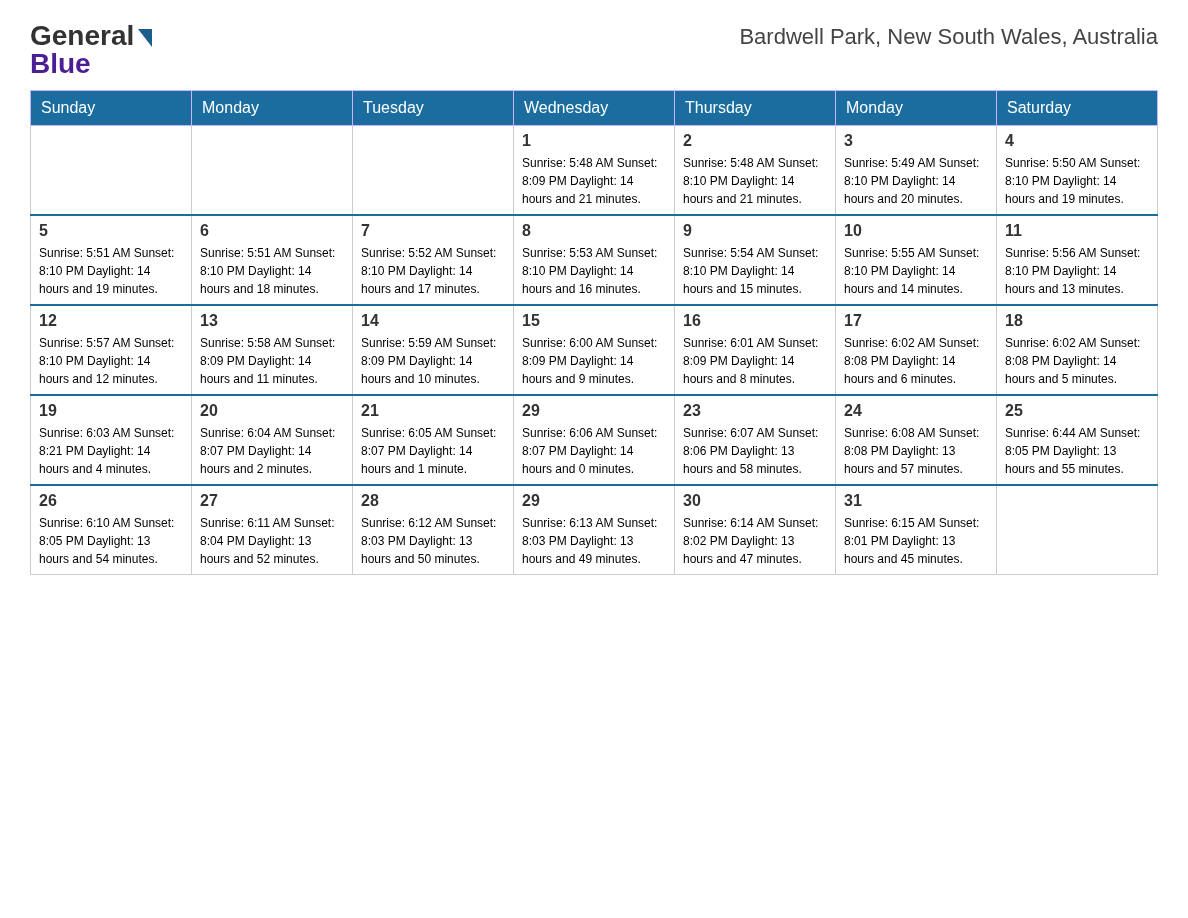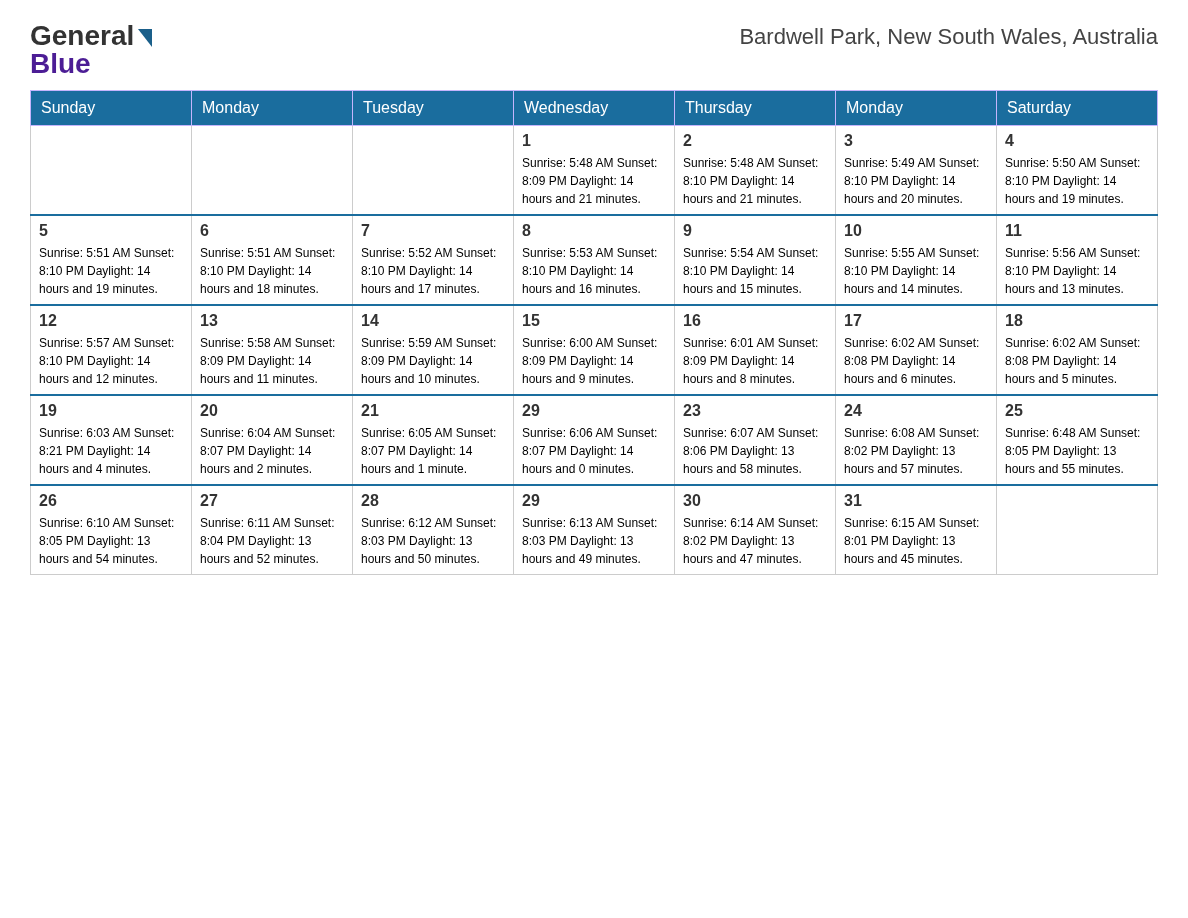--- a/index.html
+++ b/index.html
@@ -292,27 +292,27 @@
         <td>
           <span class="day-number">23</span>
           <div class="day-info">Sunrise: 6:07 AM
 Sunset: 8:06 PM
 Daylight: 13 hours
 and 58 minutes.</div>
         </td>
         <td>
           <span class="day-number">24</span>
           <div class="day-info">Sunrise: 6:08 AM
-Sunset: 8:02 PM
+Sunset: 8:08 PM
 Daylight: 13 hours
 and 57 minutes.</div>
         </td>
         <td>
           <span class="day-number">25</span>
-          <div class="day-info">Sunrise: 6:48 AM
+          <div class="day-info">Sunrise: 6:44 AM
 Sunset: 8:05 PM
 Daylight: 13 hours
 and 55 minutes.</div>
         </td>
       </tr>
       <tr class="row-divider">
         <td>
           <span class="day-number">26</span>
           <div class="day-info">Sunrise: 6:10 AM
 Sunset: 8:05 PM

